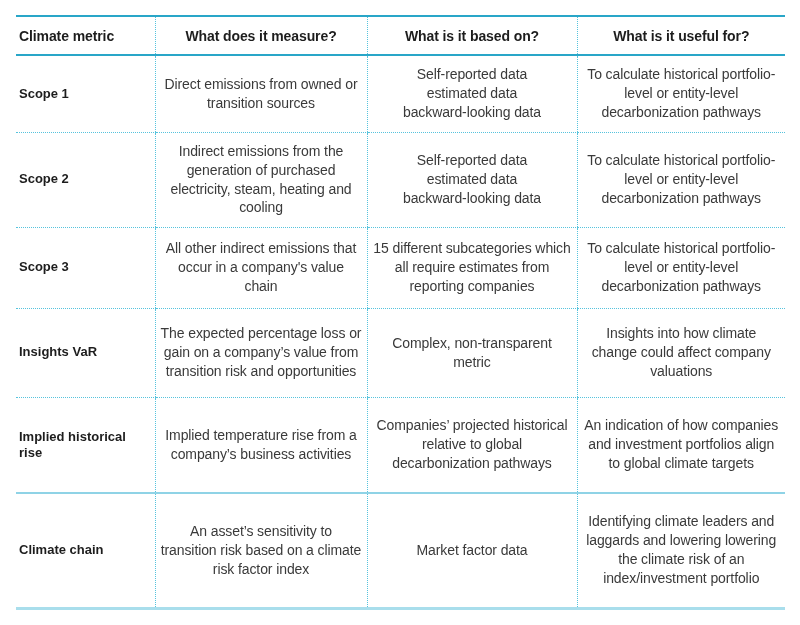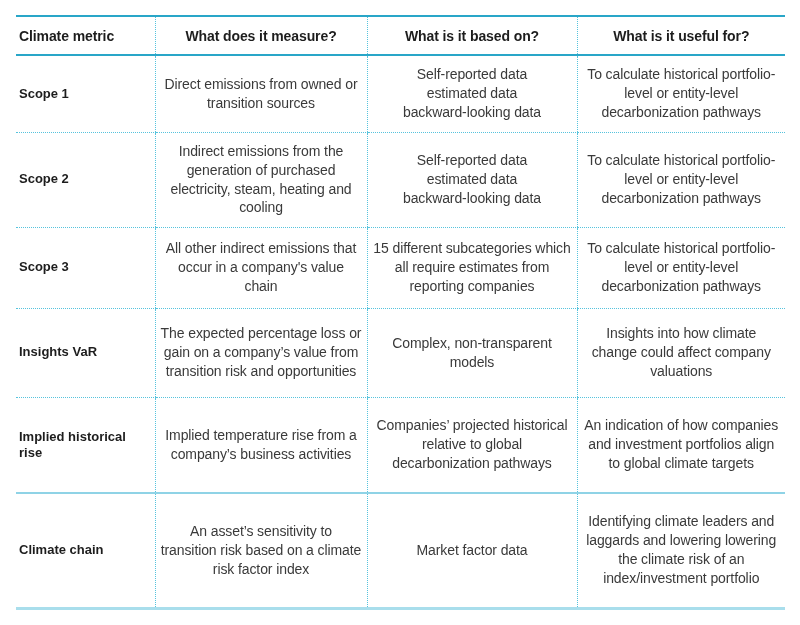--- a/index.html
+++ b/index.html
@@ -122,21 +122,21 @@
       </tr>
       <tr class="r-scope3 sep-dotted">
         <th class="metric">Scope 3</th>
         <td>All other indirect emissions that occur in a company's value chain</td>
         <td>15 different subcategories which all require estimates from reporting companies</td>
         <td>To calculate historical portfolio-level or entity-level decarbonization pathways</td>
       </tr>
       <tr class="r-var sep-dotted">
         <th class="metric">Insights VaR</th>
         <td>The expected percentage loss or gain on a company’s value from transition risk and opportunities</td>
-        <td>Complex, non-transparent models</td>
+        <td>Complex, non-transparent metric</td>
         <td>Insights into how climate change could affect company valuations</td>
       </tr>
       <tr class="r-itr sep-solid-light">
         <th class="metric">Implied historical rise</th>
         <td>Implied temperature rise from a company’s business activities</td>
         <td>Companies’ projected historical relative to global decarbonization pathways</td>
         <td>An indication of how companies and investment portfolios align to global climate targets</td>
       </tr>
       <tr class="r-beta row-last">
         <th class="metric">Climate chain</th>

